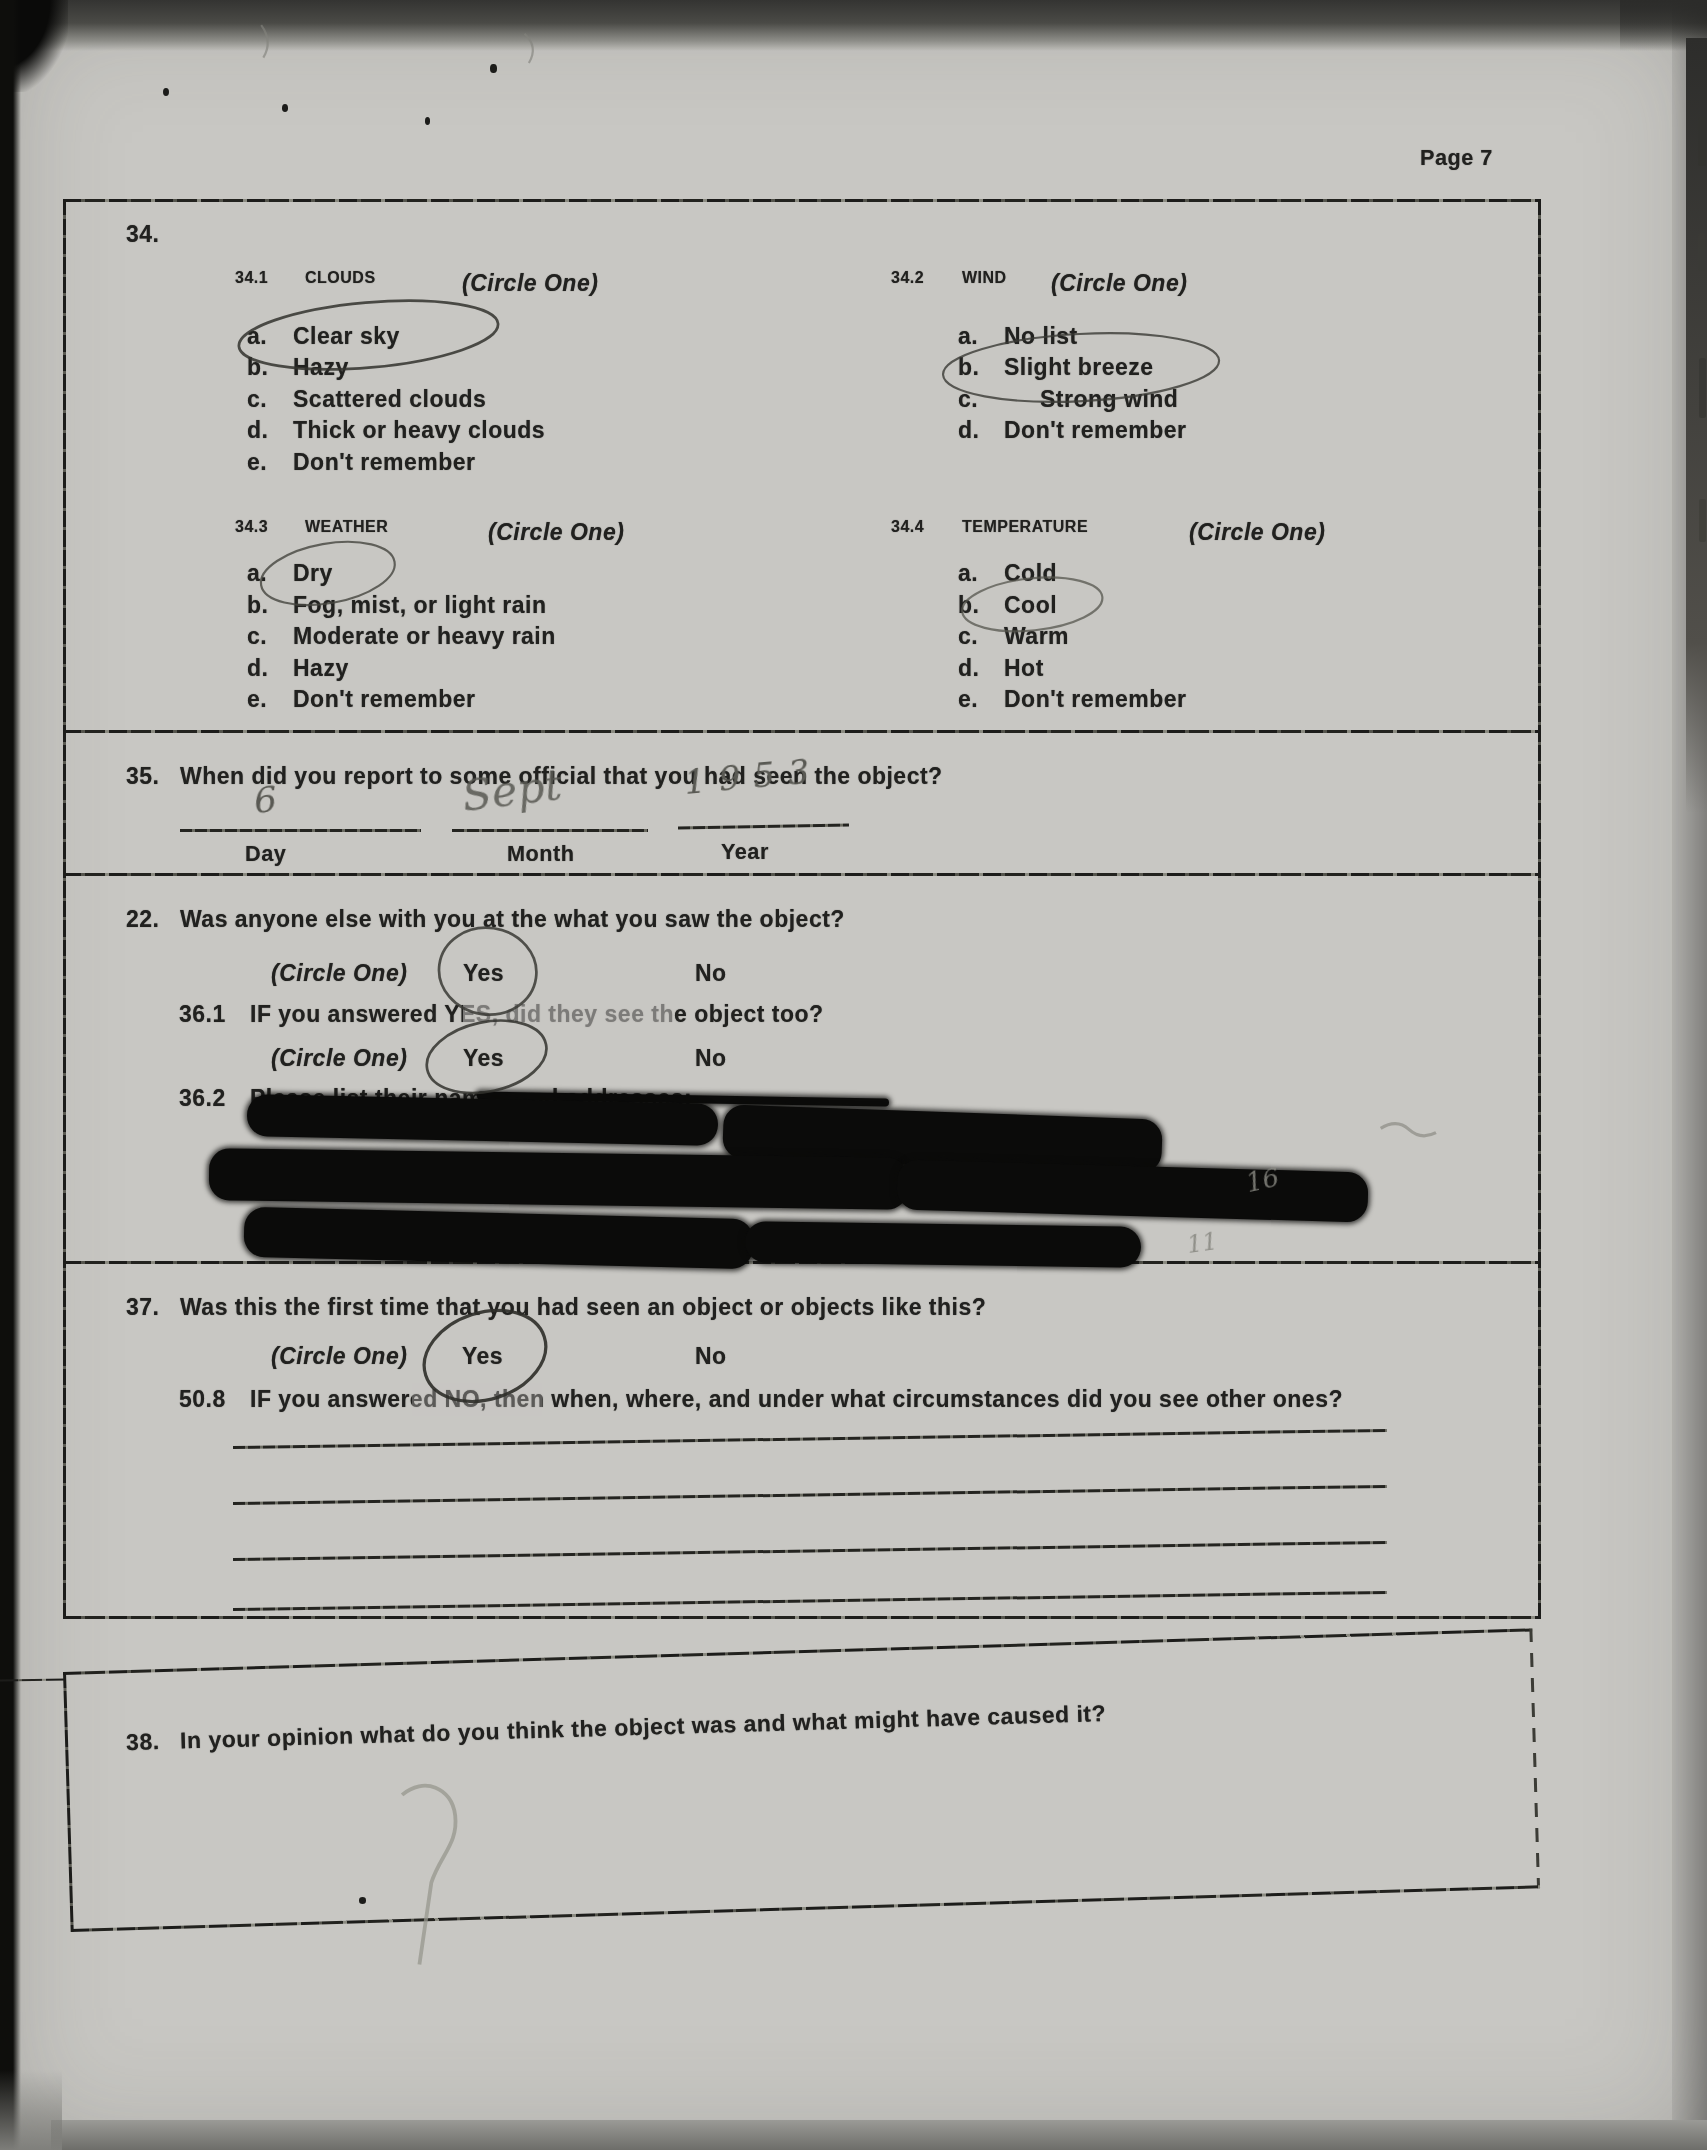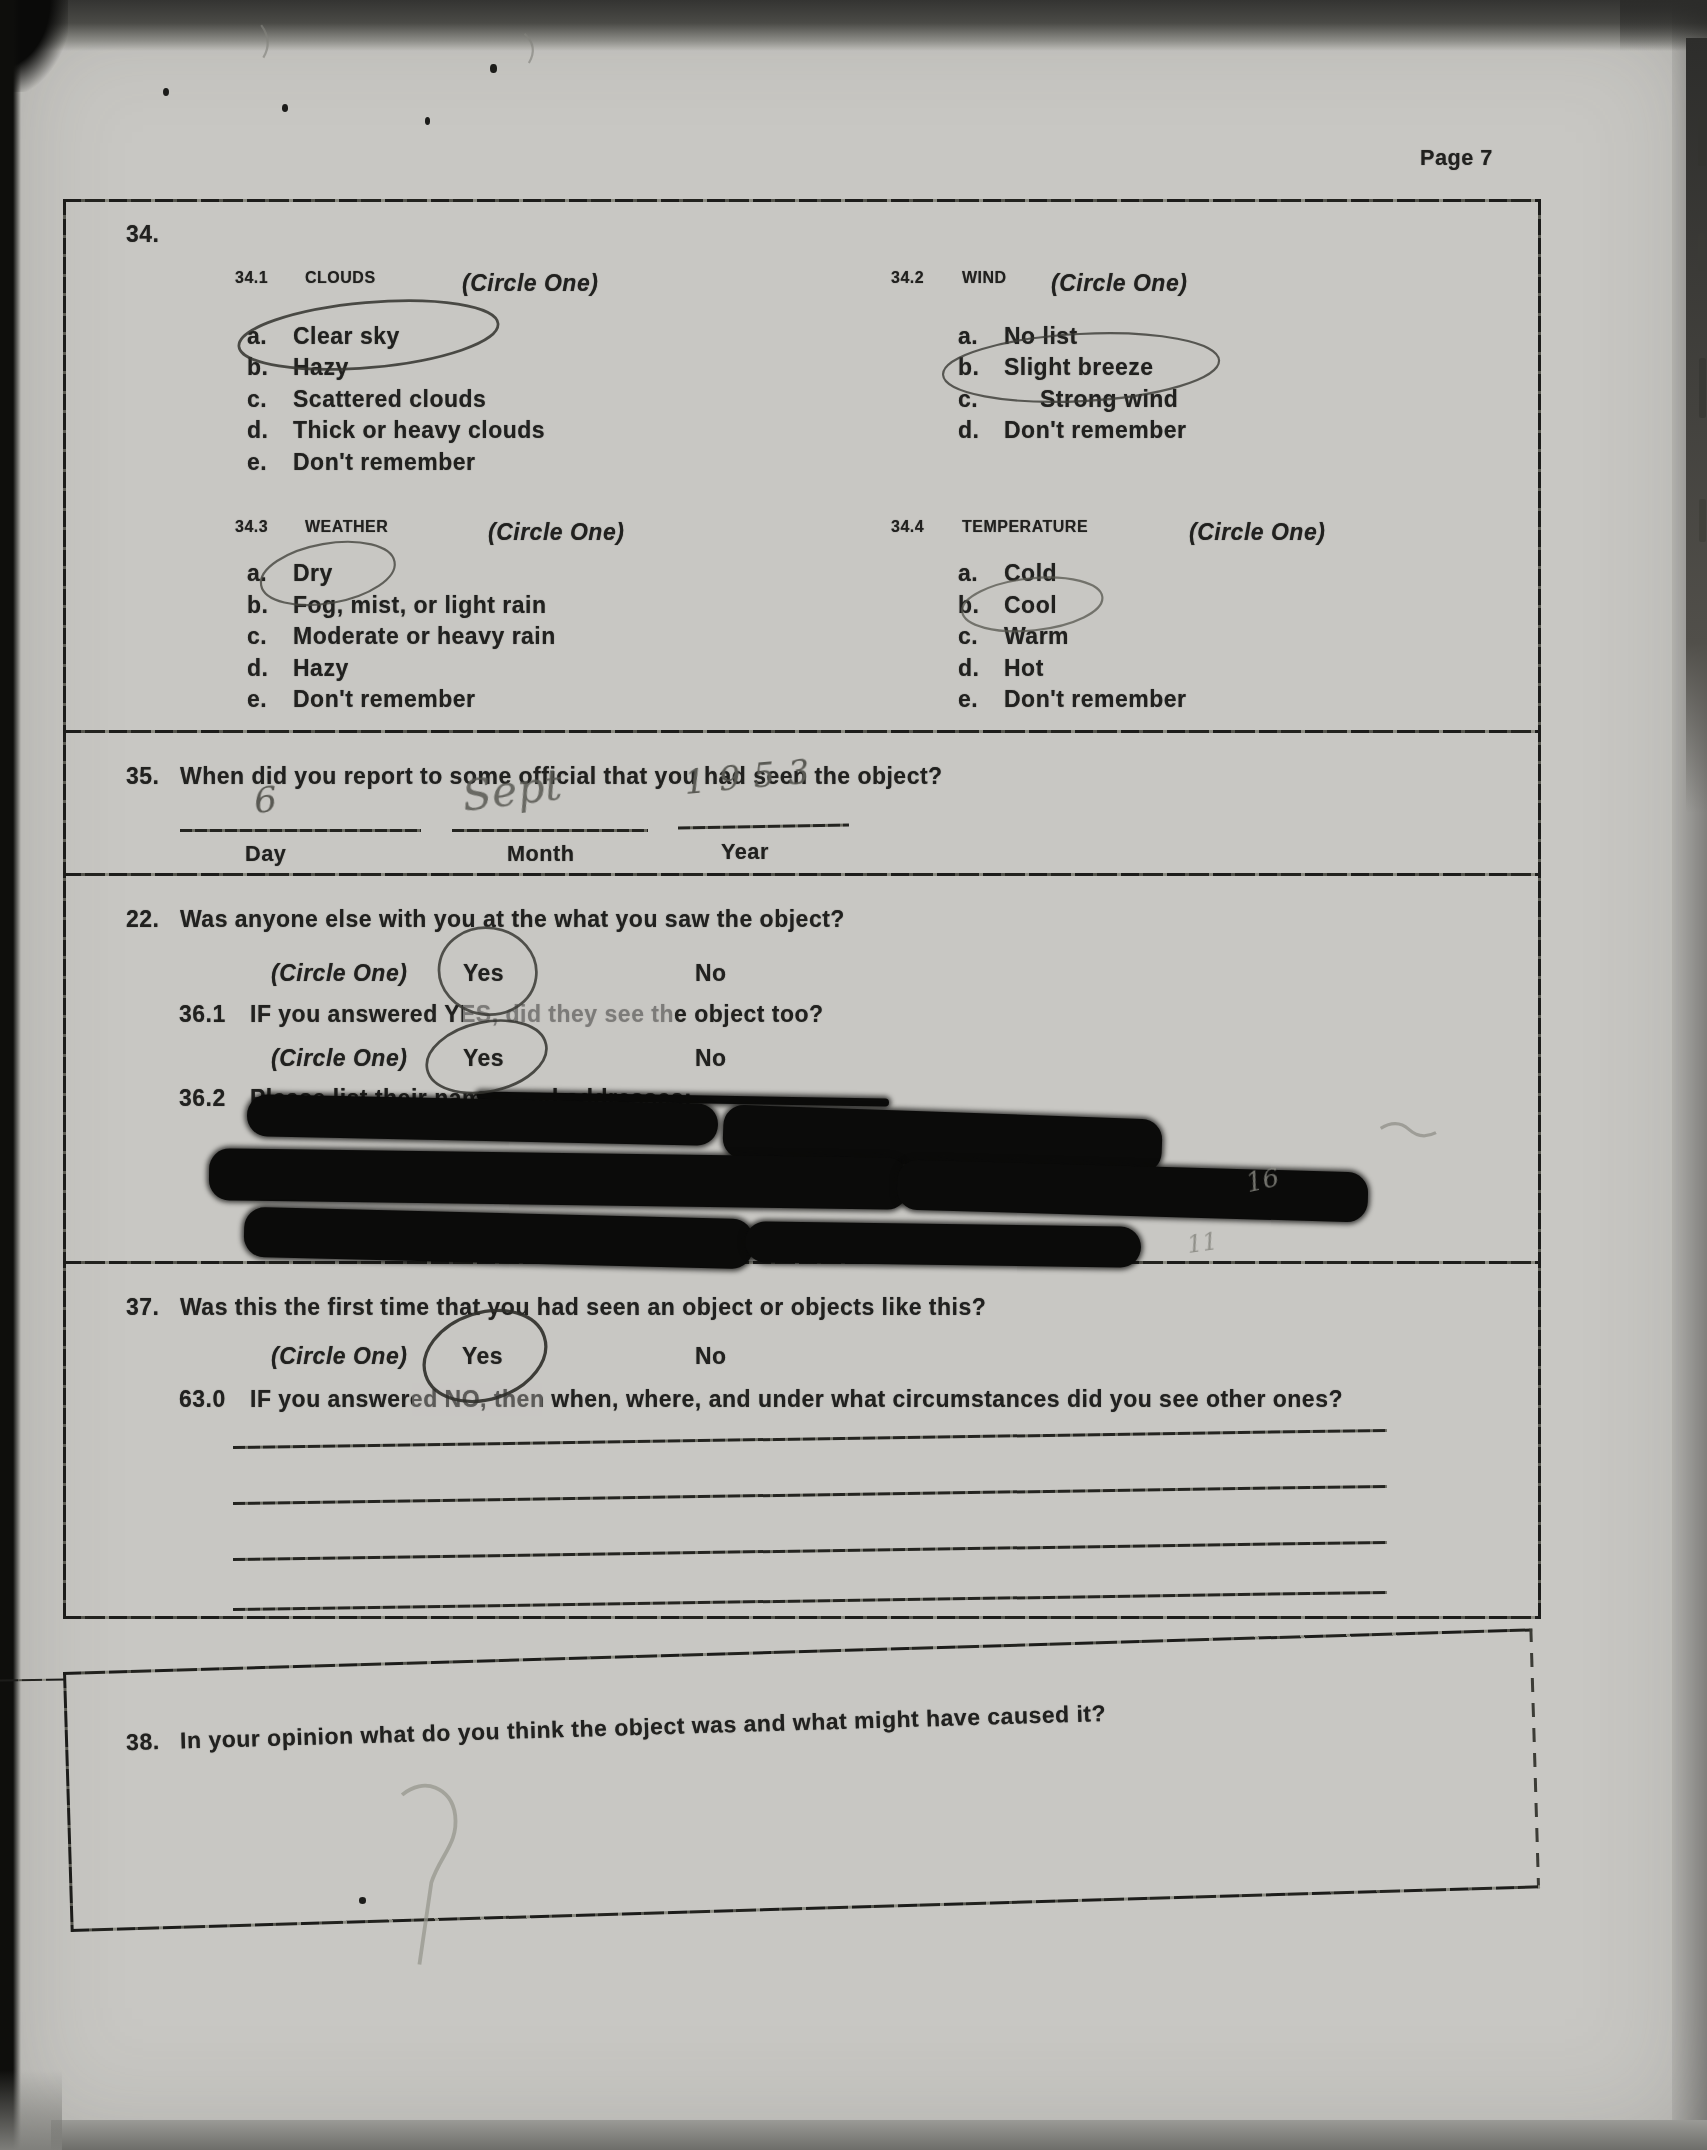--- a/index.html
+++ b/index.html
@@ -151,21 +151,21 @@
   <div class="blk" style="left:745px;top:1224px;width:396px;height:41px;transform:rotate(.8deg);"></div>
 
   <div class="hw" style="left:1246px;top:1165px;font-size:26px;color:#8d8d86;transform:rotate(-12deg);opacity:.8;">16</div>
   <div class="hw" style="left:1187px;top:1229px;font-size:24px;color:#83837c;transform:rotate(-8deg);opacity:.8;">11</div>
 
   <div class="t" style="left:126px;top:1294px;">37.</div>
   <div class="t" style="left:180px;top:1294px;">Was this the first time that you had seen an object or objects like this?</div>
   <div class="t it" style="left:271px;top:1343px;">(Circle One)</div>
   <div class="t" style="left:462px;top:1343px;">Yes</div>
   <div class="t" style="left:695px;top:1343px;">No</div>
-  <div class="t" style="left:179px;top:1386px;">63.0</div>
+  <div class="t" style="left:179px;top:1386px;">50.8</div>
   <div class="t" style="left:250px;top:1386px;">IF you answered NO, then when, where, and under what circumstances did you see other ones?</div>
   <div class="fade" style="left:412px;top:1383px;width:130px;height:32.5px;background:rgba(200,199,195,.35);"></div>
   <div class="uline rl" style="left:233px;top:1446px;width:1154px;"></div>
   <div class="uline rl" style="left:233px;top:1502px;width:1154px;"></div>
   <div class="uline rl" style="left:233px;top:1558px;width:1154px;"></div>
   <div class="uline rl" style="left:233px;top:1608px;width:1154px;"></div>
 
   <div class="hline" style="left:0;top:1679px;width:66px;height:2.2px;transform:rotate(-1deg);"></div>
   <div class="q38box">
     <div class="hline" style="left:0;top:0;width:1470px;"></div>

